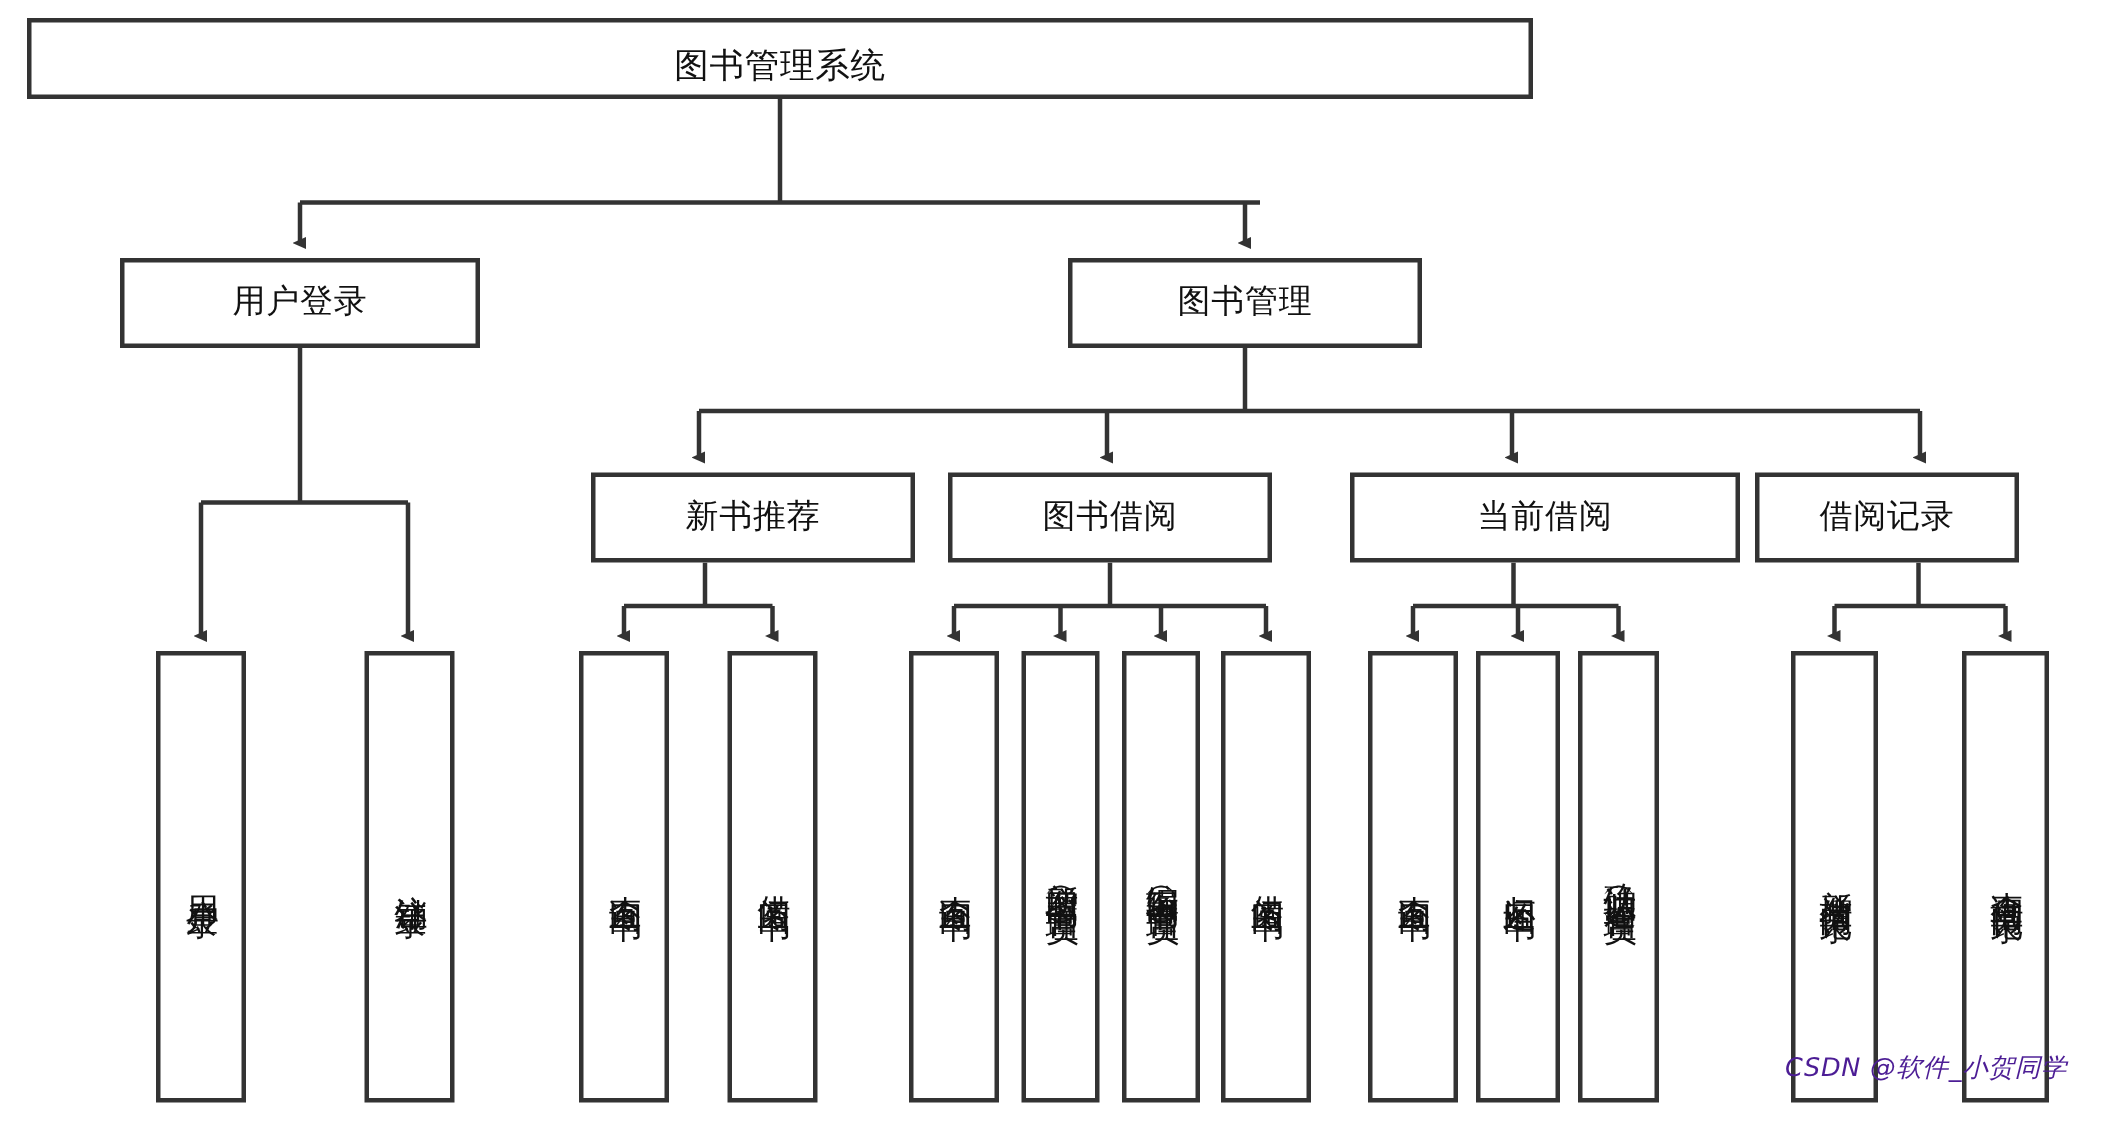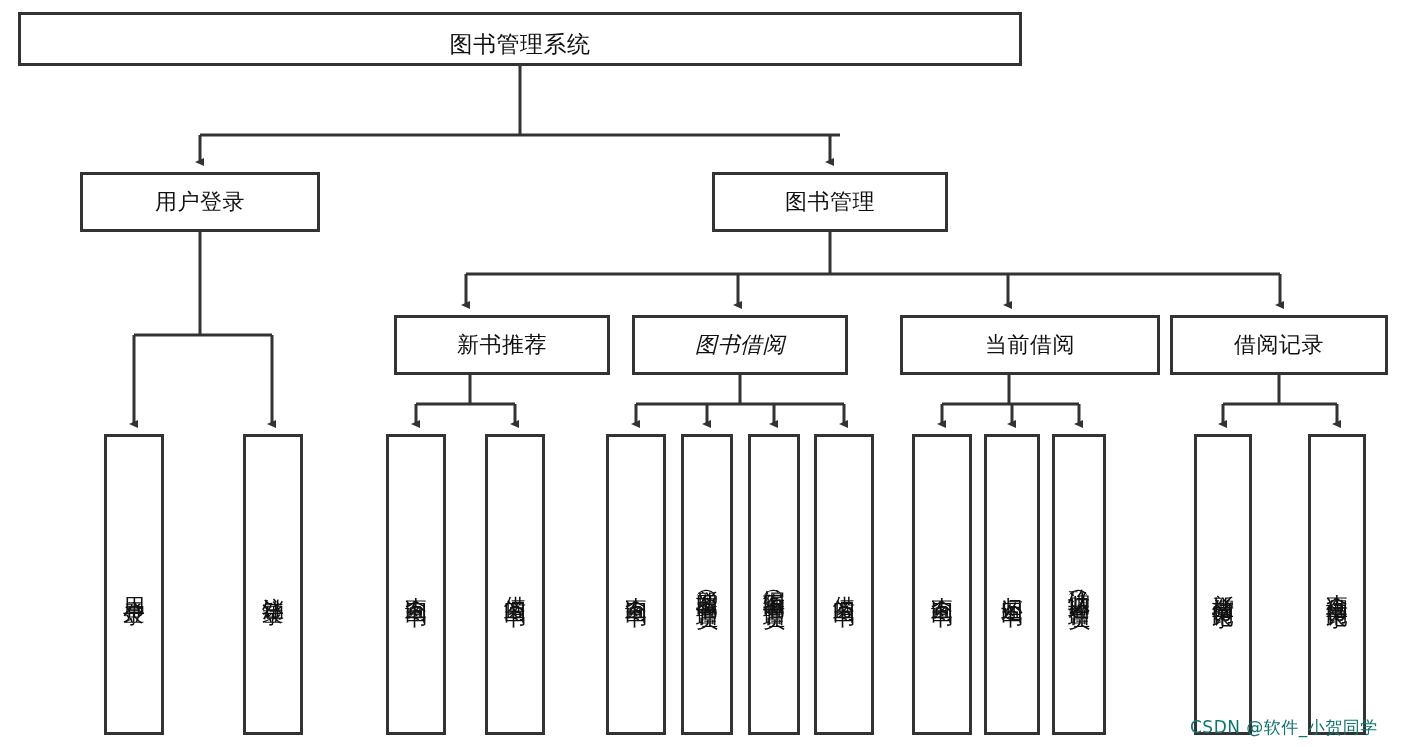--- a/index.html
+++ b/index.html
@@ -132,27 +132,27 @@
   <div class="node level1" style="left: 80px; top: 172px; width: 240px; height: 60px;">
     <span class="node-label">用户登录</span>
   </div>
   <div class="node level1" style="left: 712px; top: 172px; width: 236px; height: 60px;">
     <span class="node-label">图书管理</span>
   </div>
 
   <div class="node level2" style="left: 362px; top: 315px; width: 216px; height: 60px; margin-left: 32px;">
     <span class="node-label">新书推荐</span>
   </div>
-  <div class="node level2" style="left: 632px; top: 315px; width: 216px; height: 60px; font-style: italic;">
+  <div class="node level2" style="left: 632px; top: 315px; width: 216px; height: 60px;">
     <span class="node-label">图书借阅</span>
   </div>
   <div class="node level2" style="left: 900px; top: 315px; width: 260px; height: 60px;">
     <span class="node-label">当前借阅</span>
   </div>
-  <div class="node level2" style="left: 1170px; top: 315px; width: 218px; height: 60px;">
+  <div class="node level2" style="left: 1170px; top: 315px; width: 176px; height: 60px;">
     <span class="node-label">借阅记录</span>
   </div>
 
   <div class="node leaf" style="left: 104px; top: 434px; width: 60px; height: 301px;">
     <span class="node-label">用户登录</span>
   </div>
   <div class="node leaf" style="left: 243px; top: 434px; width: 60px; height: 301px;">
     <span class="node-label">注销登录</span>
   </div>
   <div class="node leaf" style="left: 386px; top: 434px; width: 60px; height: 301px;">
@@ -182,15 +182,15 @@
   <div class="node leaf" style="left: 1052px; top: 434px; width: 54px; height: 301px;">
     <span class="node-label">确认归还（管理员）</span>
   </div>
   <div class="node leaf" style="left: 1194px; top: 434px; width: 58px; height: 301px;">
     <span class="node-label">新增借阅记录</span>
   </div>
   <div class="node leaf" style="left: 1308px; top: 434px; width: 58px; height: 301px;">
     <span class="node-label">查询借阅记录</span>
   </div>
 
-  <div class="watermark" style="left: 1190px; top: 716px; color: #0f766e;">CSDN @软件_小贺同学</div>
+  <div class="watermark" style="left: 1190px; top: 700px; color: #4c1d95; font-style: italic;">CSDN @软件_小贺同学</div>
 
 </div>
 
 </body></html>

